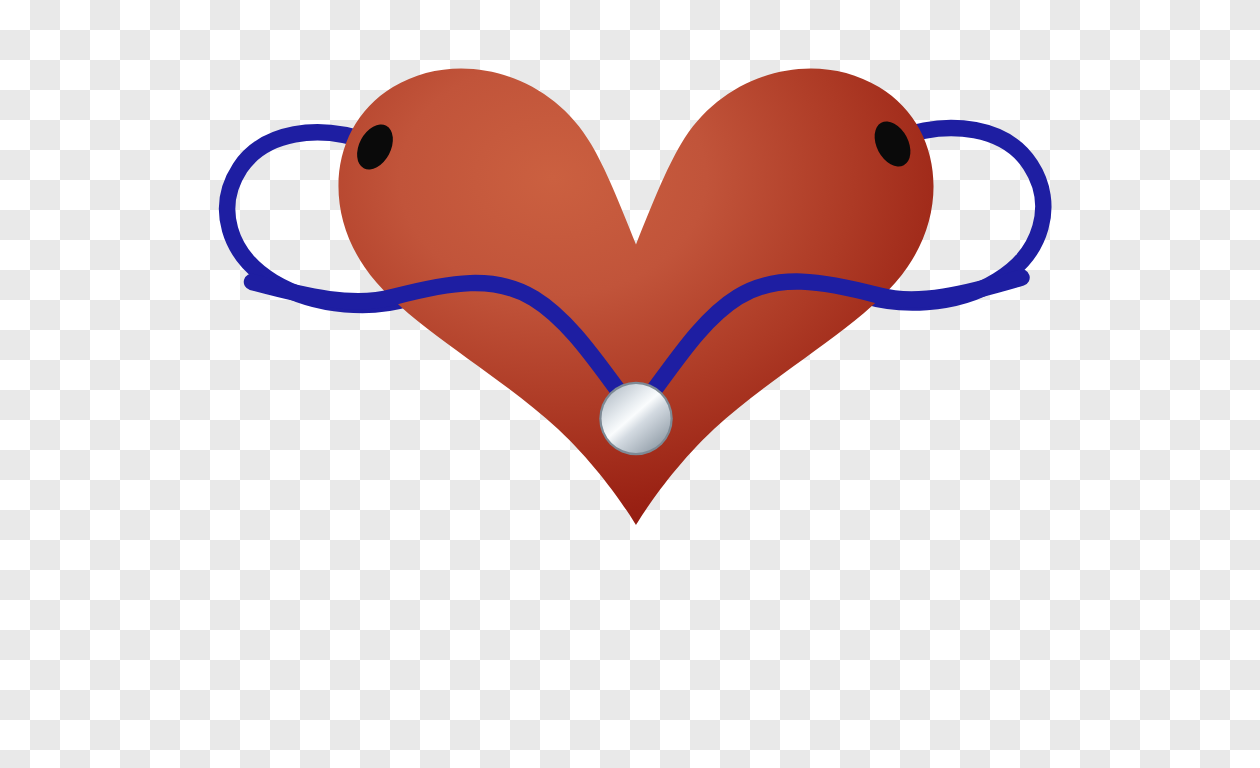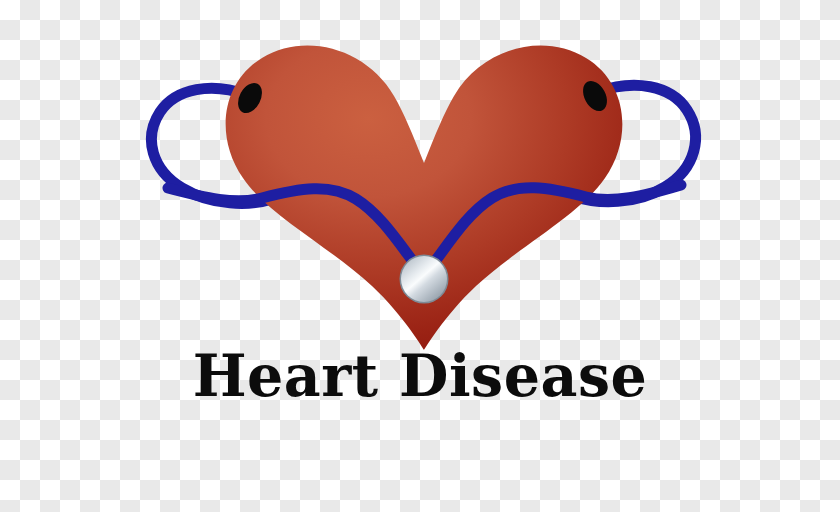--- a/index.html
+++ b/index.html
@@ -118,16 +118,15 @@
       <ellipse cx="595" cy="96" rx="10.5" ry="16" transform="rotate(-28 595 96)"></ellipse>
     </g>
 
     <g>
       <circle cx="424" cy="279" r="24.5" fill="#7e8a95"></circle>
       <circle cx="424" cy="279" r="23" fill="url(#discGrad)"></circle>
     </g>
   </svg>
 
   <div class="title-block">
-    <span class="title-line line1">Heart Disease</span>
   </div>
 
 </div>
 
 </body></html>

